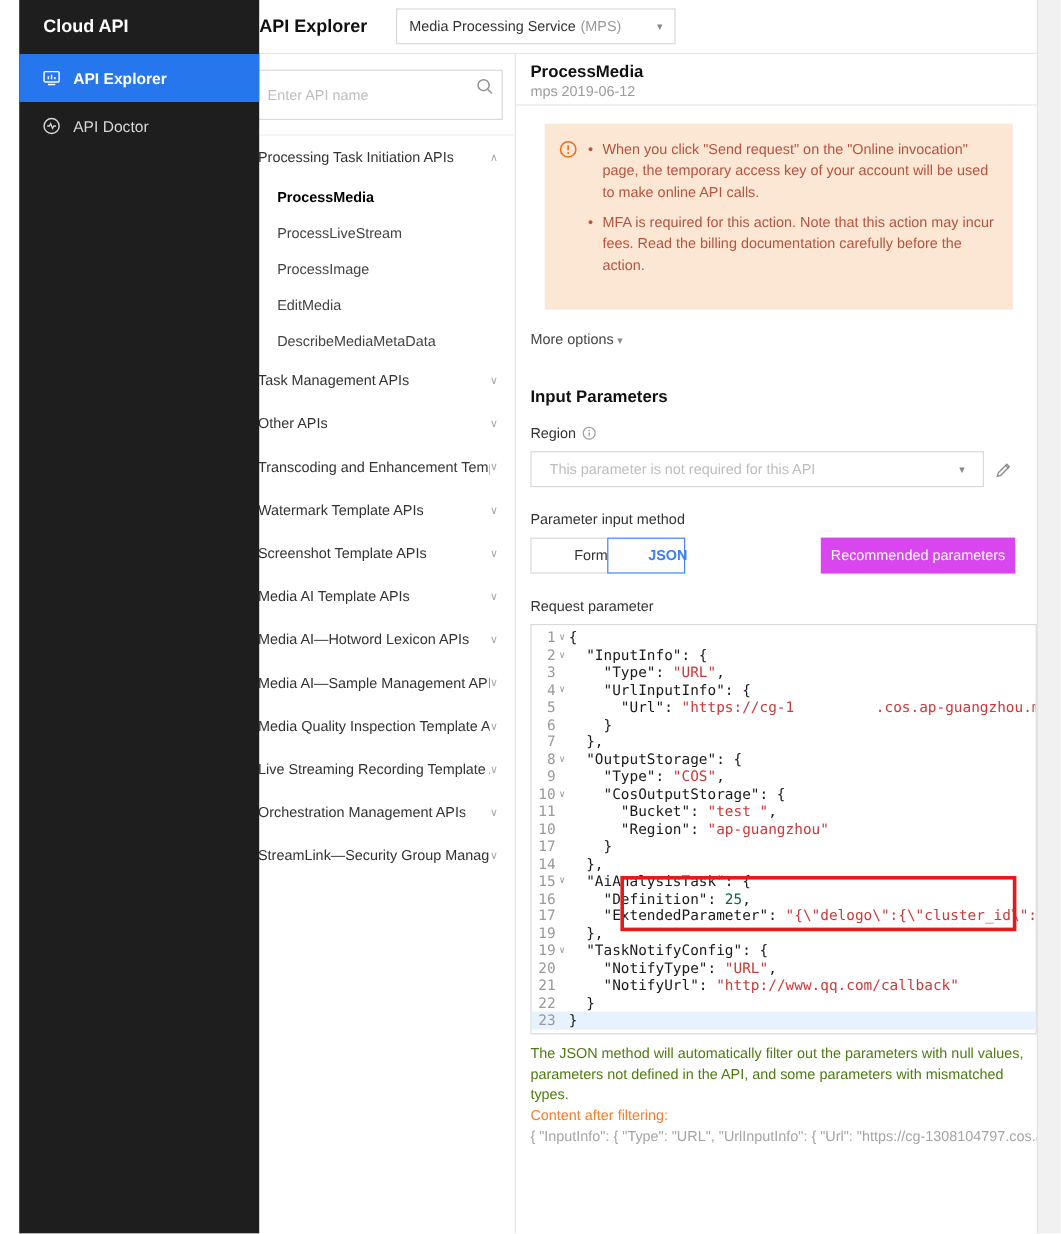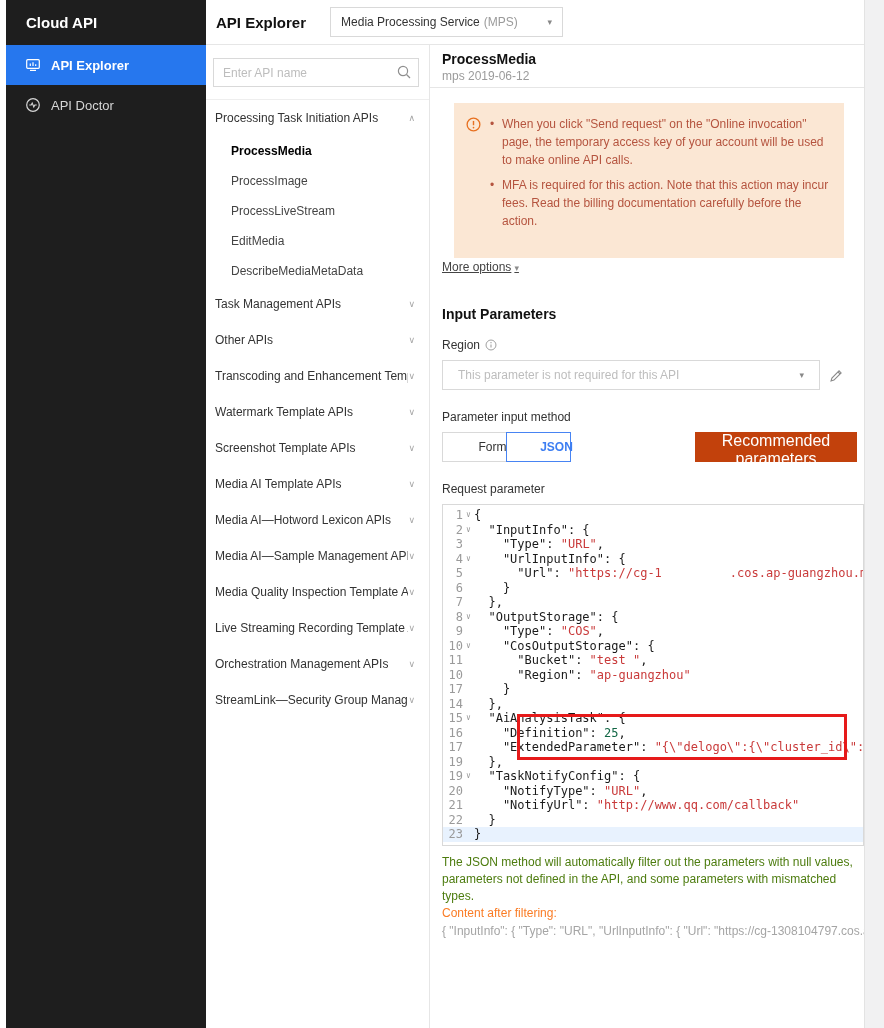--- a/index.html
+++ b/index.html
@@ -1,39 +1,39 @@
 <!DOCTYPE html>
 <html><head>
 <meta charset="utf-8">
 <style>
   * { margin:0; padding:0; box-sizing:border-box; }
   html,body { width:884px; height:1028px; }
   body { font-family:"Liberation Sans", sans-serif; background:#fff; position:relative; overflow:hidden; }
 
   
-  .sidebar { position:absolute; left:6px; top:0; width:200px; height:1028px; background:#1e1e1e; z-index:10; }
+  .sidebar { position:absolute; left:16px; top:0; width:200px; height:1028px; background:#1e1e1e; z-index:10; }
   .sidebar-title { height:45px; line-height:45px; padding-left:20px; color:#fff; font-size:15px; font-weight:bold; }
   .side-item { height:40px; display:flex; align-items:center; gap:10px; padding-left:19px; color:#d6d6d6; font-size:13px; cursor:pointer; }
   .side-item.active { background:#2677ee; color:#fff; font-weight:bold; }
   .side-item svg { flex:0 0 auto; }
 
   
   .main { position:absolute; left:200px; top:0; width:684px; height:1028px; background:#fff; }
   .right-gutter { position:absolute; right:0; top:0; width:20px; height:1028px; background:#f1f1f2; border-left:1px solid #e3e3e3; z-index:6; }
 
   .topbar { position:absolute; left:0; top:0; width:664px; height:45px; background:#fff; border-bottom:1px solid #e6e6e6; display:flex; align-items:center; padding-left:16px; }
   .topbar-title { font-size:15px; font-weight:bold; color:#111; margin-right:24px; }
   .service-select { width:233px; height:30px; border:1px solid #d9d9d9; background:#fff; display:flex; align-items:center; padding:0 10px; font-size:12px; color:#333; cursor:pointer; }
   .service-select .suffix { color:#9a9a9a; margin-left:4px; }
   .service-select .caret { margin-left:auto; color:#888; font-size:9px; }
 
   
   .listpanel { position:absolute; left:0; top:45px; width:230px; bottom:0; background:#fff; border-right:1px solid #e6e6e6; }
   .search-wrap { padding:13px 10px 12px 13px; border-bottom:1px solid #eee; position:relative; }
-  .search-input { width:100%; height:29px; border:1px solid #d9d9d9; padding:0 28px 0 9px; font-size:12px; color:#333; outline:none; font-family:"Liberation Sans",sans-serif; }
+  .search-input { width:100%; height:42px; border:1px solid #d9d9d9; padding:0 28px 0 9px; font-size:12px; color:#333; outline:none; font-family:"Liberation Sans",sans-serif; }
   .search-input::placeholder { color:#bdbdbd; }
   .search-icon { position:absolute; right:18px; top:20px; }
   .group-row { height:36px; display:flex; align-items:center; justify-content:space-between; padding:0 14px 0 15px; font-size:12px; color:#333; cursor:pointer; }
   .group-row .g-caret { color:#a6a6a6; font-size:9px; }
   .group-row .g-label { white-space:nowrap; overflow:hidden; }
   .api-item { height:30px; line-height:30px; padding-left:31px; font-size:12px; color:#444; cursor:pointer; position:relative; }
   .api-item.selected { font-weight:bold; color:#000; }
   .api-item.selected::before { content:""; position:absolute; left:0; top:3px; bottom:3px; width:3px; background:#2677ee; }
 
   
@@ -46,39 +46,39 @@
 
   .cbody { padding:15px 0 0 12px; }
 
   .notice { width:390px; margin-left:12px; background:#fbe7d4; padding:12px 14px 12px 12px; display:flex; gap:9px; }
   .notice-icon { flex:0 0 auto; margin-top:2px; }
   .notice ul { list-style:none; }
   .notice li { font-size:12px; line-height:18px; color:#b5543f; padding-left:12px; position:relative; margin-bottom:7px; }
   .notice li:last-child { margin-bottom:16px; }
   .notice li::before { content:"•"; position:absolute; left:0; color:#b5543f; }
 
-  .more-options { margin-top:2px; font-size:12px; color:#444; cursor:pointer;text-decoration:underline; }
+  .more-options { margin-top:18px; font-size:12px; color:#444; cursor:pointer; }
   .more-options .caret { color:#8c8c8c; font-size:9px; margin-left:3px; }
 
   .section-title { margin-top:32px; font-size:14px; font-weight:bold; color:#111; }
   .field-label { margin-top:16px; font-size:12px; color:#333; display:flex; align-items:center; gap:5px; }
 
   .region-row { display:flex; align-items:center; gap:9px; margin-top:8px; }
   .region-select { width:378px; height:30px; border:1px solid #d9d9d9; display:flex; align-items:center; padding:0 15px; cursor:pointer; }
   .region-select .ph { font-size:12px; color:#bdbdbd; white-space:nowrap; overflow:hidden; }
   .region-select .caret { margin-left:auto; color:#888; font-size:9px; }
   .edit-pencil { cursor:pointer; display:flex; }
 
   .small-label { margin-top:20px; font-size:12px; color:#333; }
 
   .method-row { display:flex; align-items:center; margin-top:8px; width:422px; }
   .tab-btn { width:65px; height:30px; border:1px solid #d9d9d9; background:#fff; font-size:12px; color:#333; display:flex; align-items:center; justify-content:center; cursor:pointer;padding-left:36px; }
   .tab-btn + .tab-btn { margin-left:-1px; }
   .tab-btn.active { border:1px solid #4784f3; color:#3d7ef2; font-weight:bold; z-index:2; }
-  .rec-btn { margin-left:auto; margin-right:7px; width:162px; height:30px; background:#c2410c; color:#fff; font-size:16px; border:none; cursor:default; }
+  .rec-btn { margin-left:auto; margin-right:18px; width:162px; height:30px; background:#d946ef; color:#fff; font-size:12px; border:none; cursor:default; }
 
   
   .editor { margin-top:8px; width:422px; border:1px solid #d9d9d9; background:#fff; position:relative; font-family:"DejaVu Sans Mono", monospace; font-size:12px; padding:3px 0; overflow:hidden; }
   .code-row { display:flex; height:14.5px; line-height:14.5px; white-space:pre; }
   .code-row.active { background:#e8f2fe; }
   .gut-num { width:20px; text-align:right; color:#9a9a9a; flex:0 0 auto; }
   .gut-fold { width:11px; text-align:center; color:#9a9a9a; font-size:8px; flex:0 0 auto; cursor:pointer; }
   .code-text { flex:1; overflow:hidden; color:#1a1a1a; }
   .tok-s { color:#c93a3a; }
   .tok-n { color:#116644; }
@@ -141,22 +141,22 @@
             <line x1="9.5" y1="9.5" x2="13" y2="13" stroke="#8f8f8f" stroke-width="1.2"></line>
           </svg>
       </span>
     </div>
     <div id="api-groups">
         <div class="group-row">
           <span class="g-label">Processing Task Initiation APIs</span>
           <span class="g-caret">∧</span>
         </div>
         <div class="api-item selected">ProcessMedia</div>
+        <div class="api-item">ProcessLiveStream</div>
         <div class="api-item">ProcessImage</div>
-        <div class="api-item">ProcessLiveStream</div>
         <div class="api-item">EditMedia</div>
         <div class="api-item">DescribeMediaMetaData</div>
         <div class="group-row">
           <span class="g-label">Task Management APIs</span>
           <span class="g-caret">∨</span>
         </div>
         <div class="group-row">
           <span class="g-label">Other APIs</span>
           <span class="g-caret">∨</span>
         </div>

